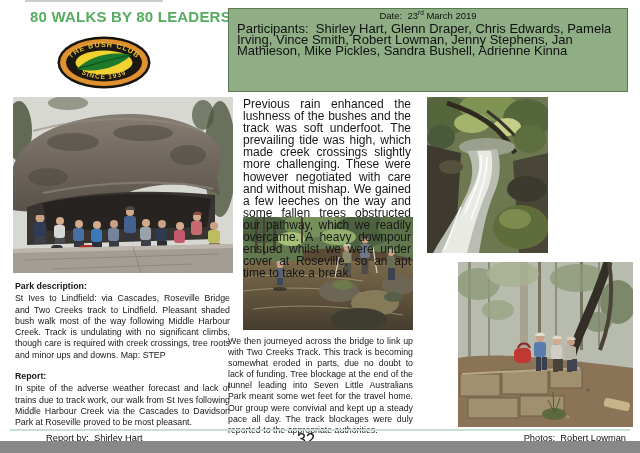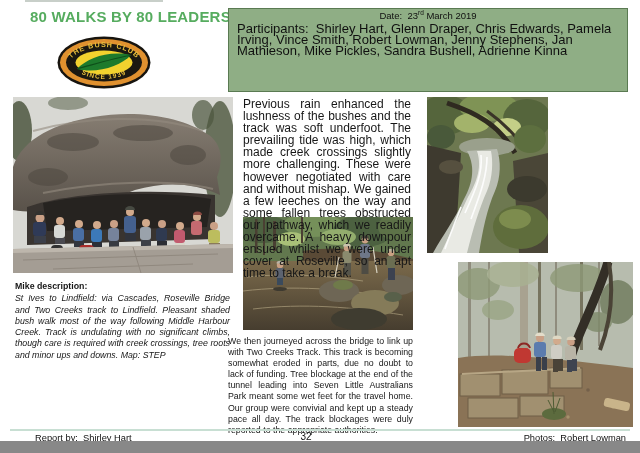--- a/index.html
+++ b/index.html
@@ -24,28 +24,28 @@
   .hb-date sup{font-size:6.5px;vertical-align:super;line-height:0;}
   .hb-participants{
     font-size:13px;line-height:11px;text-align:left;margin-top:2px;padding:0 8px 0 8px;color:#101010;
   }
   .photo{position:absolute;line-height:0;}
   .photo svg{display:block;}
   .para{position:absolute;margin:0;text-align:justify;color:#171717;}
   .para1{left:243px;top:98px;width:168px;font-size:12px;line-height:12.1px;}
   .para2{left:228px;top:336px;width:185px;font-size:8.8px;line-height:11.1px;}
   .left-col{position:absolute;left:15px;top:281px;width:215px;font-size:8.8px;line-height:11.3px;color:#171717;}
-  .left-col p{margin:0;text-align:justify;font-style:italic;}
+  .left-col p{margin:0;text-align:justify;}
   .bold-head{font-weight:bold;margin-bottom:1px;}
   .bold-head.mt{margin-top:10px;}
   .footer-line{position:absolute;left:10px;right:10px;height:2px;background:var(--footer_line,#c8dfd3);}
   .fl-top{top:429px;} .fl-bottom{top:446px;}
   .footer-text{position:absolute;top:433px;font-size:9.3px;color:#101010;}
-  .ft-left{left:15px;padding-left:20px;} .ft-right{right:14px;}
-  .ft-page{left:0;width:612px;text-align:center;top:431px;font-size:10px;}
+  .ft-left{left:26px;padding-left:20px;} .ft-right{right:14px;}
+  .ft-page{left:0;width:612px;text-align:center;top:431px;font-size:16px;}
 </style>
 </head>
 <body>
 
 <div class="page">
 
   <div class="smear"></div>
 
   <h1 class="page-title">80 WALKS BY 80 LEADERS</h1>
 
@@ -348,22 +348,24 @@
       </g>
       <ellipse cx="96" cy="152" rx="12" ry="6" fill="#5c6b3e"></ellipse>
       <path d="M95,130 L96,152 M90,138 L96,150 M102,136 L97,150" stroke="#4e5c34" stroke-width="1" fill="none"></path>
       <rect x="146" y="138" width="26" height="9" rx="3" fill="#c9b48a" transform="rotate(12 159 142)"></rect>
     </svg>
   </div>
 
   <p class="para para1">Previous rain enhanced the lushness of the bushes and the track was soft underfoot. The prevailing tide was high, which made creek crossings slightly more challenging. These were however negotiated with care and without mishap. We gained a few leeches on the way and some fallen trees obstructed our pathway, which we readily overcame. A heavy downpour ensued whilst we were under cover at Roseville, so an apt time to take a break.</p>
 
   <div class="left-col">
-    <div class="bold-head">Mike description:</div>
+    <div class="bold-head">Park description:</div>
     <p>St Ives to Lindfield: via Cascades, Roseville Bridge and Two Creeks track to Lindfield. Pleasant shaded bush walk most of the way following Middle Harbour Creek. Track is undulating with no significant climbs, though care is required with creek crossings, tree roots and minor ups and downs. Map: STEP</p>
+    <div class="bold-head mt">Report:</div>
+    <p>In spite of the adverse weather forecast and lack of trains due to track work, our walk from St Ives following Middle Harbour Creek via the Cascades to Davidson Park at Roseville proved to be most pleasant.</p>
   </div>
 
   <p class="para para2">We then journeyed across the bridge to link up with Two Creeks Track. This track is becoming somewhat eroded in parts, due no doubt to lack of funding. Tree blockage at the end of the tunnel leading into Seven Little Australians Park meant some wet feet for the travel home. Our group were convivial and kept up a steady pace all day. The track blockages were duly reported to the appropriate authorities.</p>
 
   <div class="footer-line fl-top"></div>
   <div class="footer-text ft-left">Report by:&nbsp; Shirley Hart</div>
   <div class="footer-text ft-page">32</div>
   <div class="footer-text ft-right">Photos:&nbsp; Robert Lowman</div>
   <div class="footer-line fl-bottom"></div>
 

